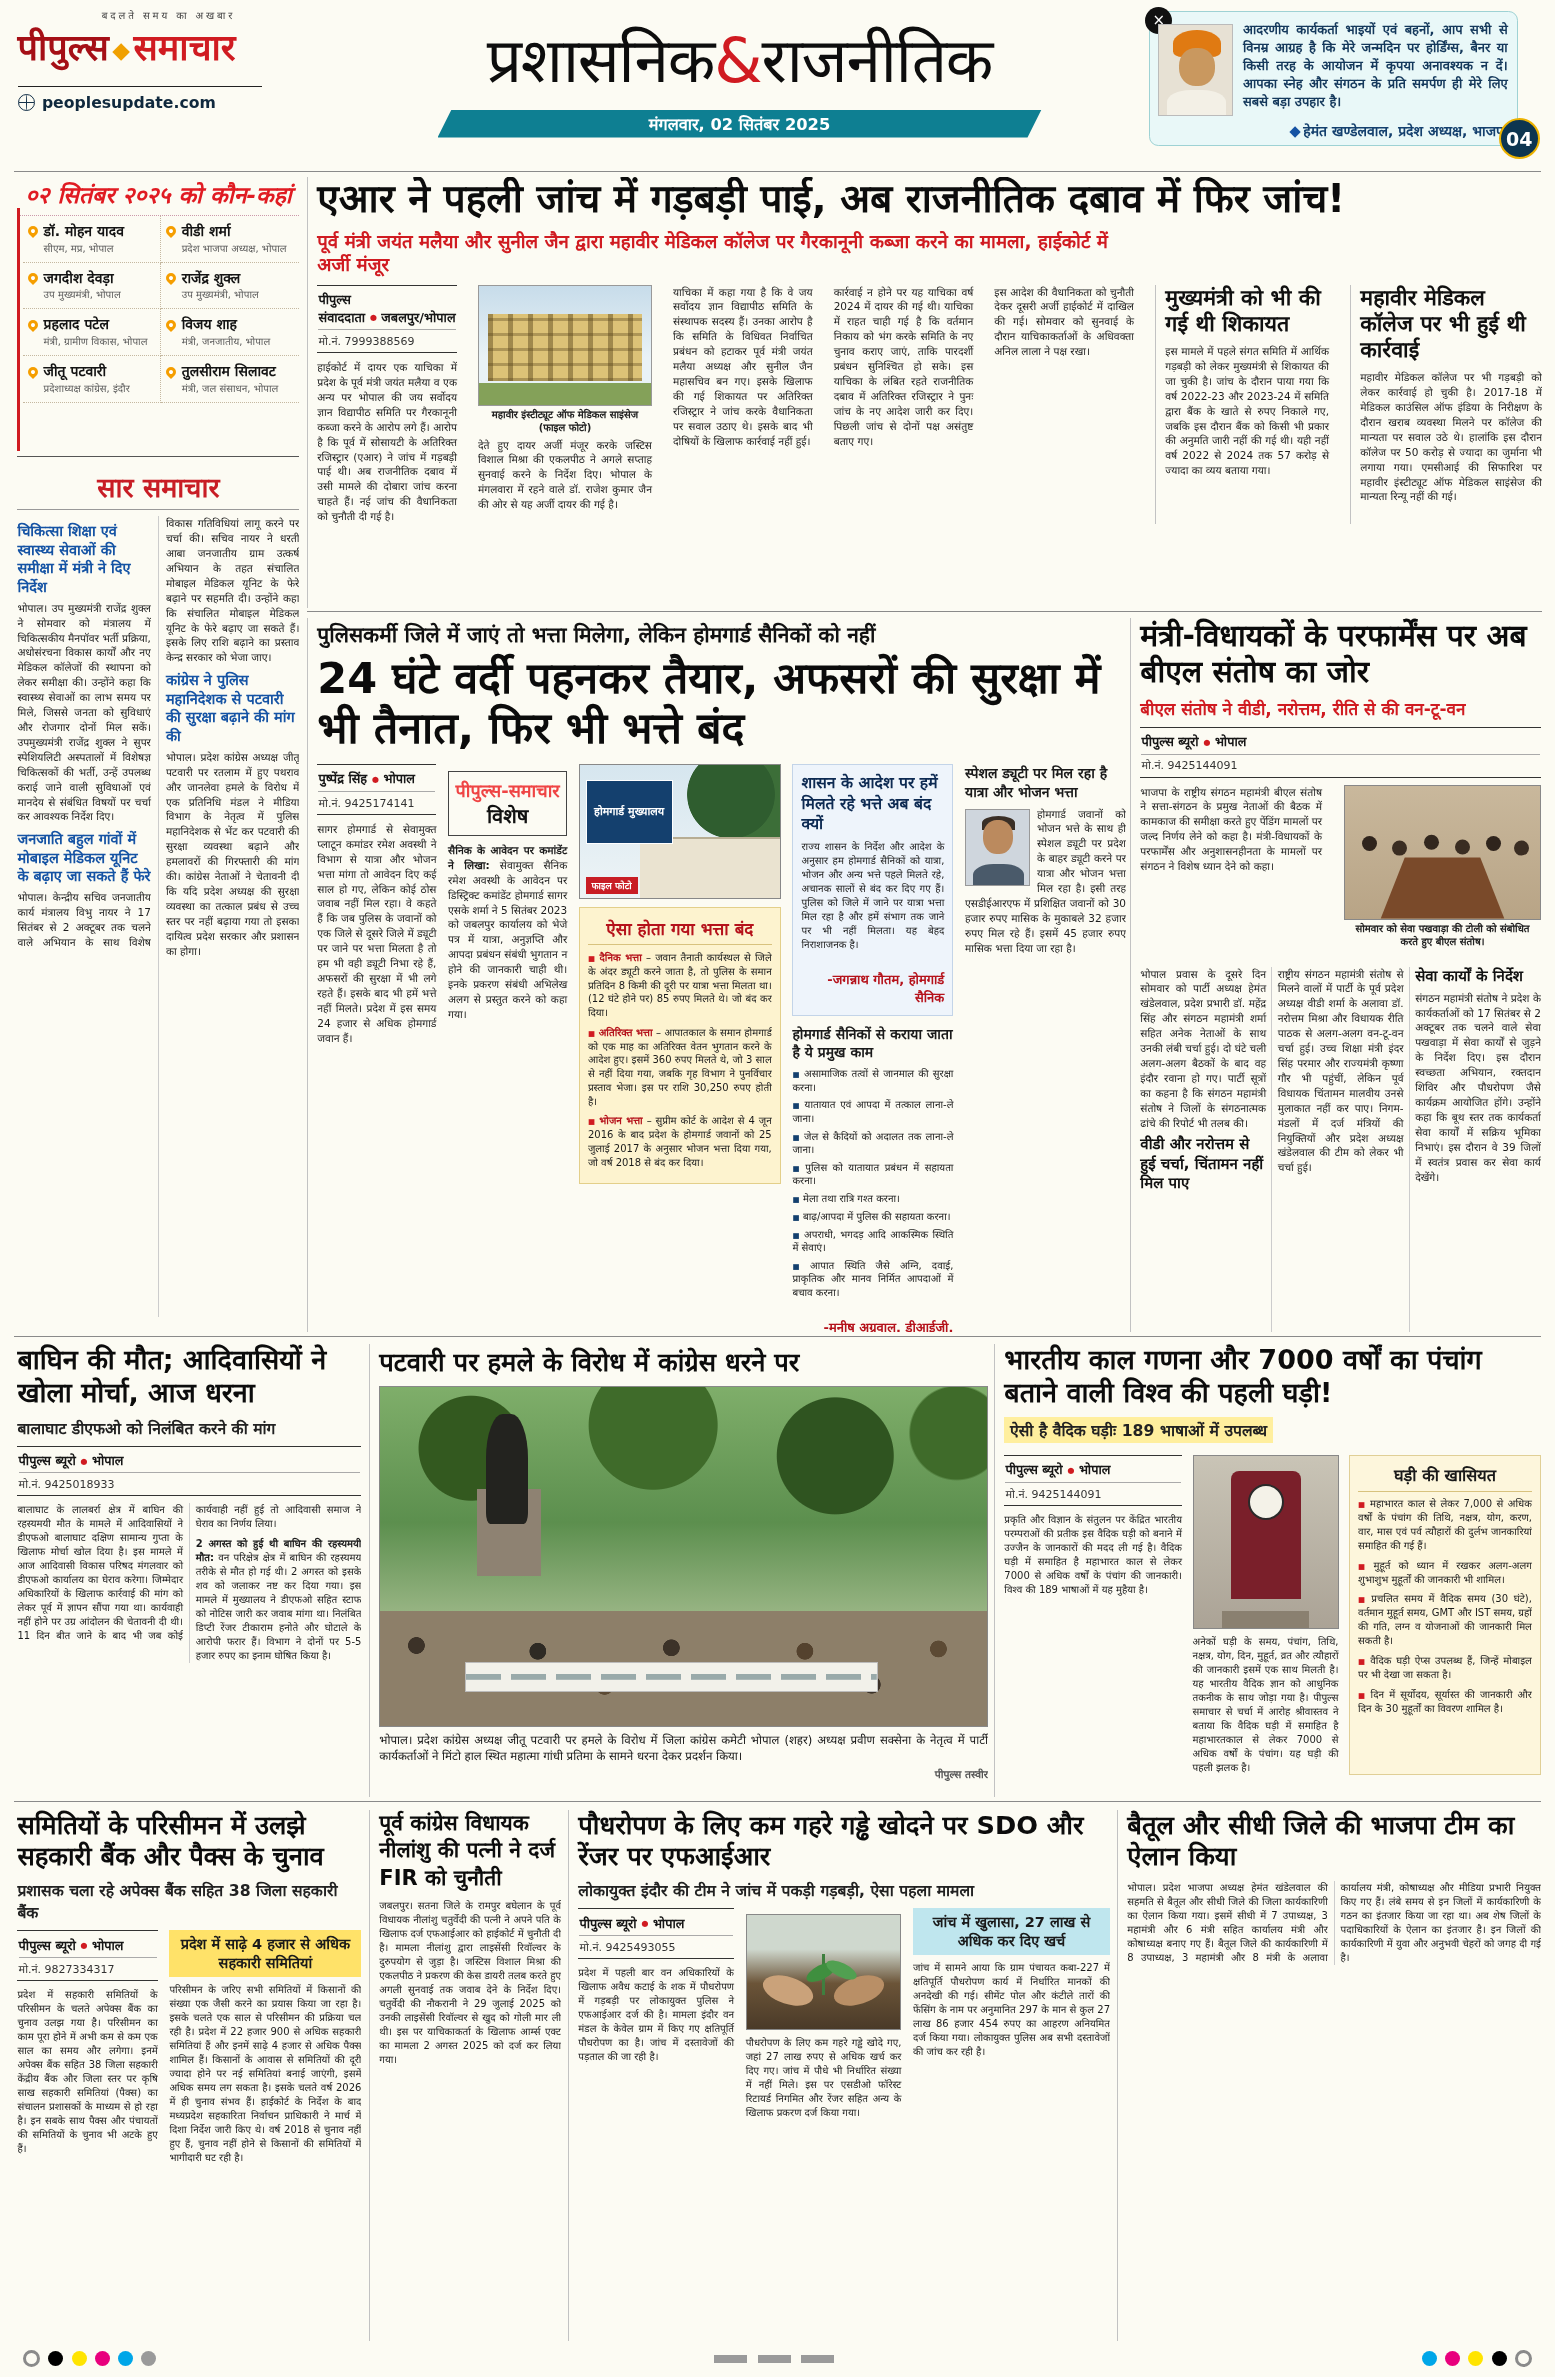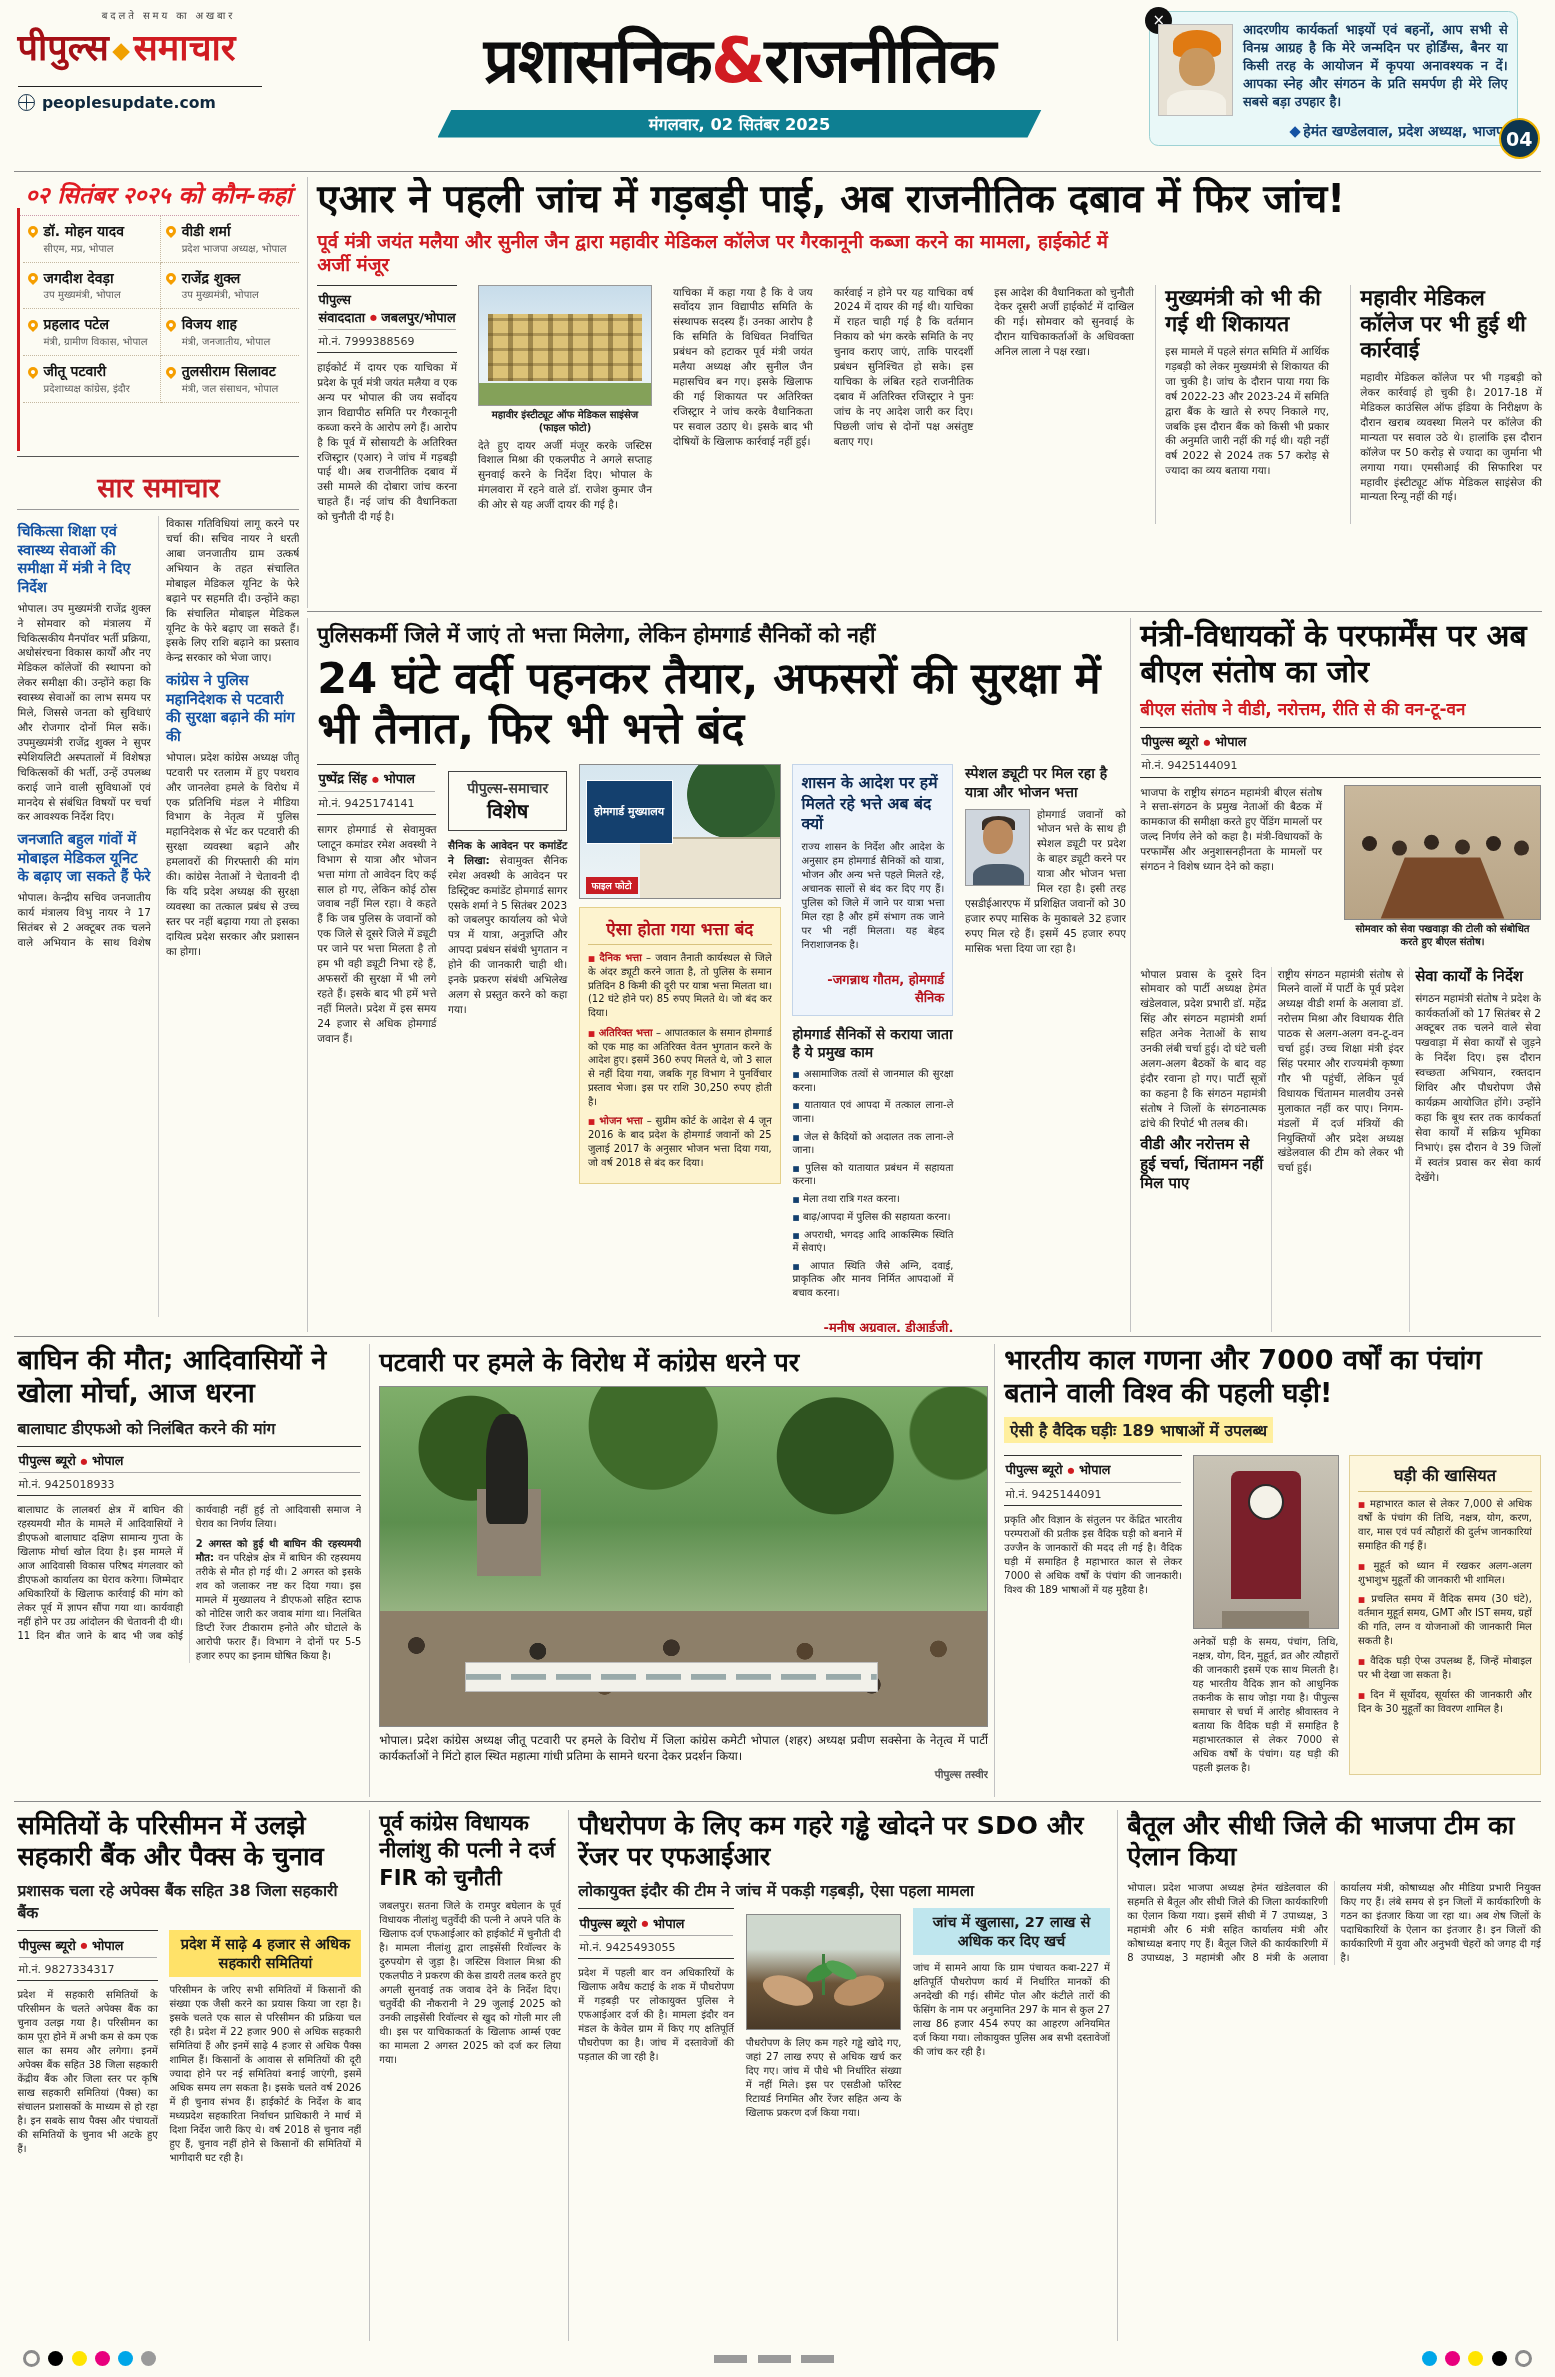--- a/index.html
+++ b/index.html
@@ -13,21 +13,21 @@
   
   .masthead-tag{font-size:10px;letter-spacing:2.9px;color:#444;text-align:center;width:302px}
   .logo-line{font-size:36px;font-weight:900;white-space:nowrap}
   .logo-left{color:#a50f16}.logo-right{color:#d01b21}
   .logo-diamond{color:#f0a000;font-size:23px;vertical-align:middle;padding:0 3.5px}
   .site-row{display:flex;align-items:center;gap:7px;margin-top:15px;border-top:1.2px solid #222;padding-top:5.8px;width:244px}
   .globe{width:17.4px;height:17.4px;border:1.2px solid #16324a;border-radius:50%;position:relative;flex:0 0 auto}
   .globe::before{content:"";position:absolute;top:7px;left:0;right:0;border-top:1.2px solid #16324a}
   .globe::after{content:"";position:absolute;left:7px;top:-1.2px;bottom:-1.2px;border-left:1.2px solid #16324a;border-radius:50%}
   .site-txt{font-size:15.7px;font-weight:bold;color:#10293d}
-  .section-title{font-size:62px;font-weight:700;letter-spacing:-1.2px;color:#0d0d0d;text-align:center;white-space:nowrap}
+  .section-title{font-size:62px;font-weight:400;letter-spacing:-1.2px;color:#0d0d0d;text-align:center;white-space:nowrap}
   .section-amp{color:#d01b21}
   .date-bar{margin:9.3px auto 0;width:604px;height:28px;background:#0e7f92;color:#fff;font-size:16.3px;font-weight:bold;
     display:flex;align-items:center;justify-content:center;clip-path:polygon(14px 0,100% 0,calc(100% - 14px) 100%,0 100%)}
   .notice{position:absolute;left:1135px;top:3.5px;width:369px;height:135px;background:#e9f8f8;border:1.2px solid #9ed2d4;border-radius:9.3px;padding:9.3px 9.3px 8.1px 93px}
   .notice-x{position:absolute;left:-4.6px;top:-4.6px;width:27px;height:27px;border-radius:50%;background:#111;color:#fff;font-size:15px;display:flex;align-items:center;justify-content:center}
   .notice-photo{position:absolute;left:8.1px;top:12.8px;width:75px;height:92px;background:#e7e1d4;border:0.6px solid #bbb;overflow:hidden}
   .np-turban{position:absolute;left:14px;top:4.6px;width:48px;height:27px;background:#e07a12;border-radius:50% 50% 20% 20%}
   .np-face{position:absolute;left:20px;top:23px;width:36px;height:38px;background:#c9985f;border-radius:46%}
   .np-body{position:absolute;left:8.1px;bottom:-4.6px;width:59px;height:30px;background:#f3f0e6;border-radius:40% 40% 0 0}
   .notice-text{font-size:13px;line-height:1.38;color:#15395c;font-weight:600;text-align:justify}
@@ -65,21 +65,21 @@
   .cg-sky{position:absolute;inset:0;background:linear-gradient(#c7dcea,#e9f2f6 60%)}
   .cg-build{position:absolute;left:5%;right:5%;top:24%;bottom:20%;background:#dcc277;
     background-image:repeating-linear-gradient(90deg,rgba(85,65,25,.45) 0 4.6px,transparent 4.6px 20px),repeating-linear-gradient(0deg,rgba(85,65,25,.35) 0 3.5px,transparent 3.5px 15px)}
   .cg-grass{position:absolute;left:0;right:0;bottom:0;height:18%;background:#84a159}
   .substory-h{font-size:21.5px;font-weight:900;line-height:1.22;color:#101010;margin-bottom:7px}
   
   .hg-kicker{font-size:21px;font-weight:900;color:#111;padding:2.3px 0 5.8px}
   .hg-h{font-size:43px;font-weight:900;line-height:1.16;color:#0b0b0b}
   .hg-body{display:flex;gap:11.6px;margin-top:10.5px}
   .badge{border:1.2px solid #444;text-align:center;padding:5.8px 3.5px;margin:7px 0}
-  .badge-1{color:#404040;font-size:14px;font-weight:900}
+  .badge-1{color:#ef4444;font-size:18px;font-weight:900}
   .badge-2{color:#111;font-size:20px;font-weight:900}
   .hgphoto{height:135px;border:0.6px solid #888}
   .hq-sky{position:absolute;inset:0;background:linear-gradient(#d6e6ef,#eef4f6)}
   .hq-tree{position:absolute;right:-17.4px;top:-14px;width:110px;height:87px;background:radial-gradient(circle at 40% 50%,#2f5d2f 0 55%,transparent 56%),radial-gradient(circle at 75% 60%,#3c6e38 0 45%,transparent 46%)}
   .hq-build{position:absolute;left:30%;right:0;bottom:0;height:46%;background:#eae3d0;border-top:2.3px solid #b7ad93}
   .hq-sign{position:absolute;left:5.8px;top:15px;width:87px;height:64px;background:#14406e;border:1.7px solid #fff;color:#fff;font-size:11px;font-weight:bold;display:flex;align-items:center;justify-content:center;text-align:center;line-height:1.3;padding:2.3px}
   .file-tag{position:absolute;left:5.8px;bottom:4.6px;background:#c81d25;color:#fff;font-size:9.3px;font-weight:bold;padding:1.7px 5.8px}
   .ybox{background:#fdf3cf;border:0.6px solid #e3cf8a;padding:8.1px;margin-top:8.1px}
   .ybox-h{font-size:17px;font-weight:900;color:#b5121b;text-align:center;border-bottom:1.2px solid #d8c27e;padding-bottom:4.6px;margin-bottom:5.8px}
   .ybox-item{font-size:10px;line-height:1.38;text-align:justify;margin-bottom:5.8px}

